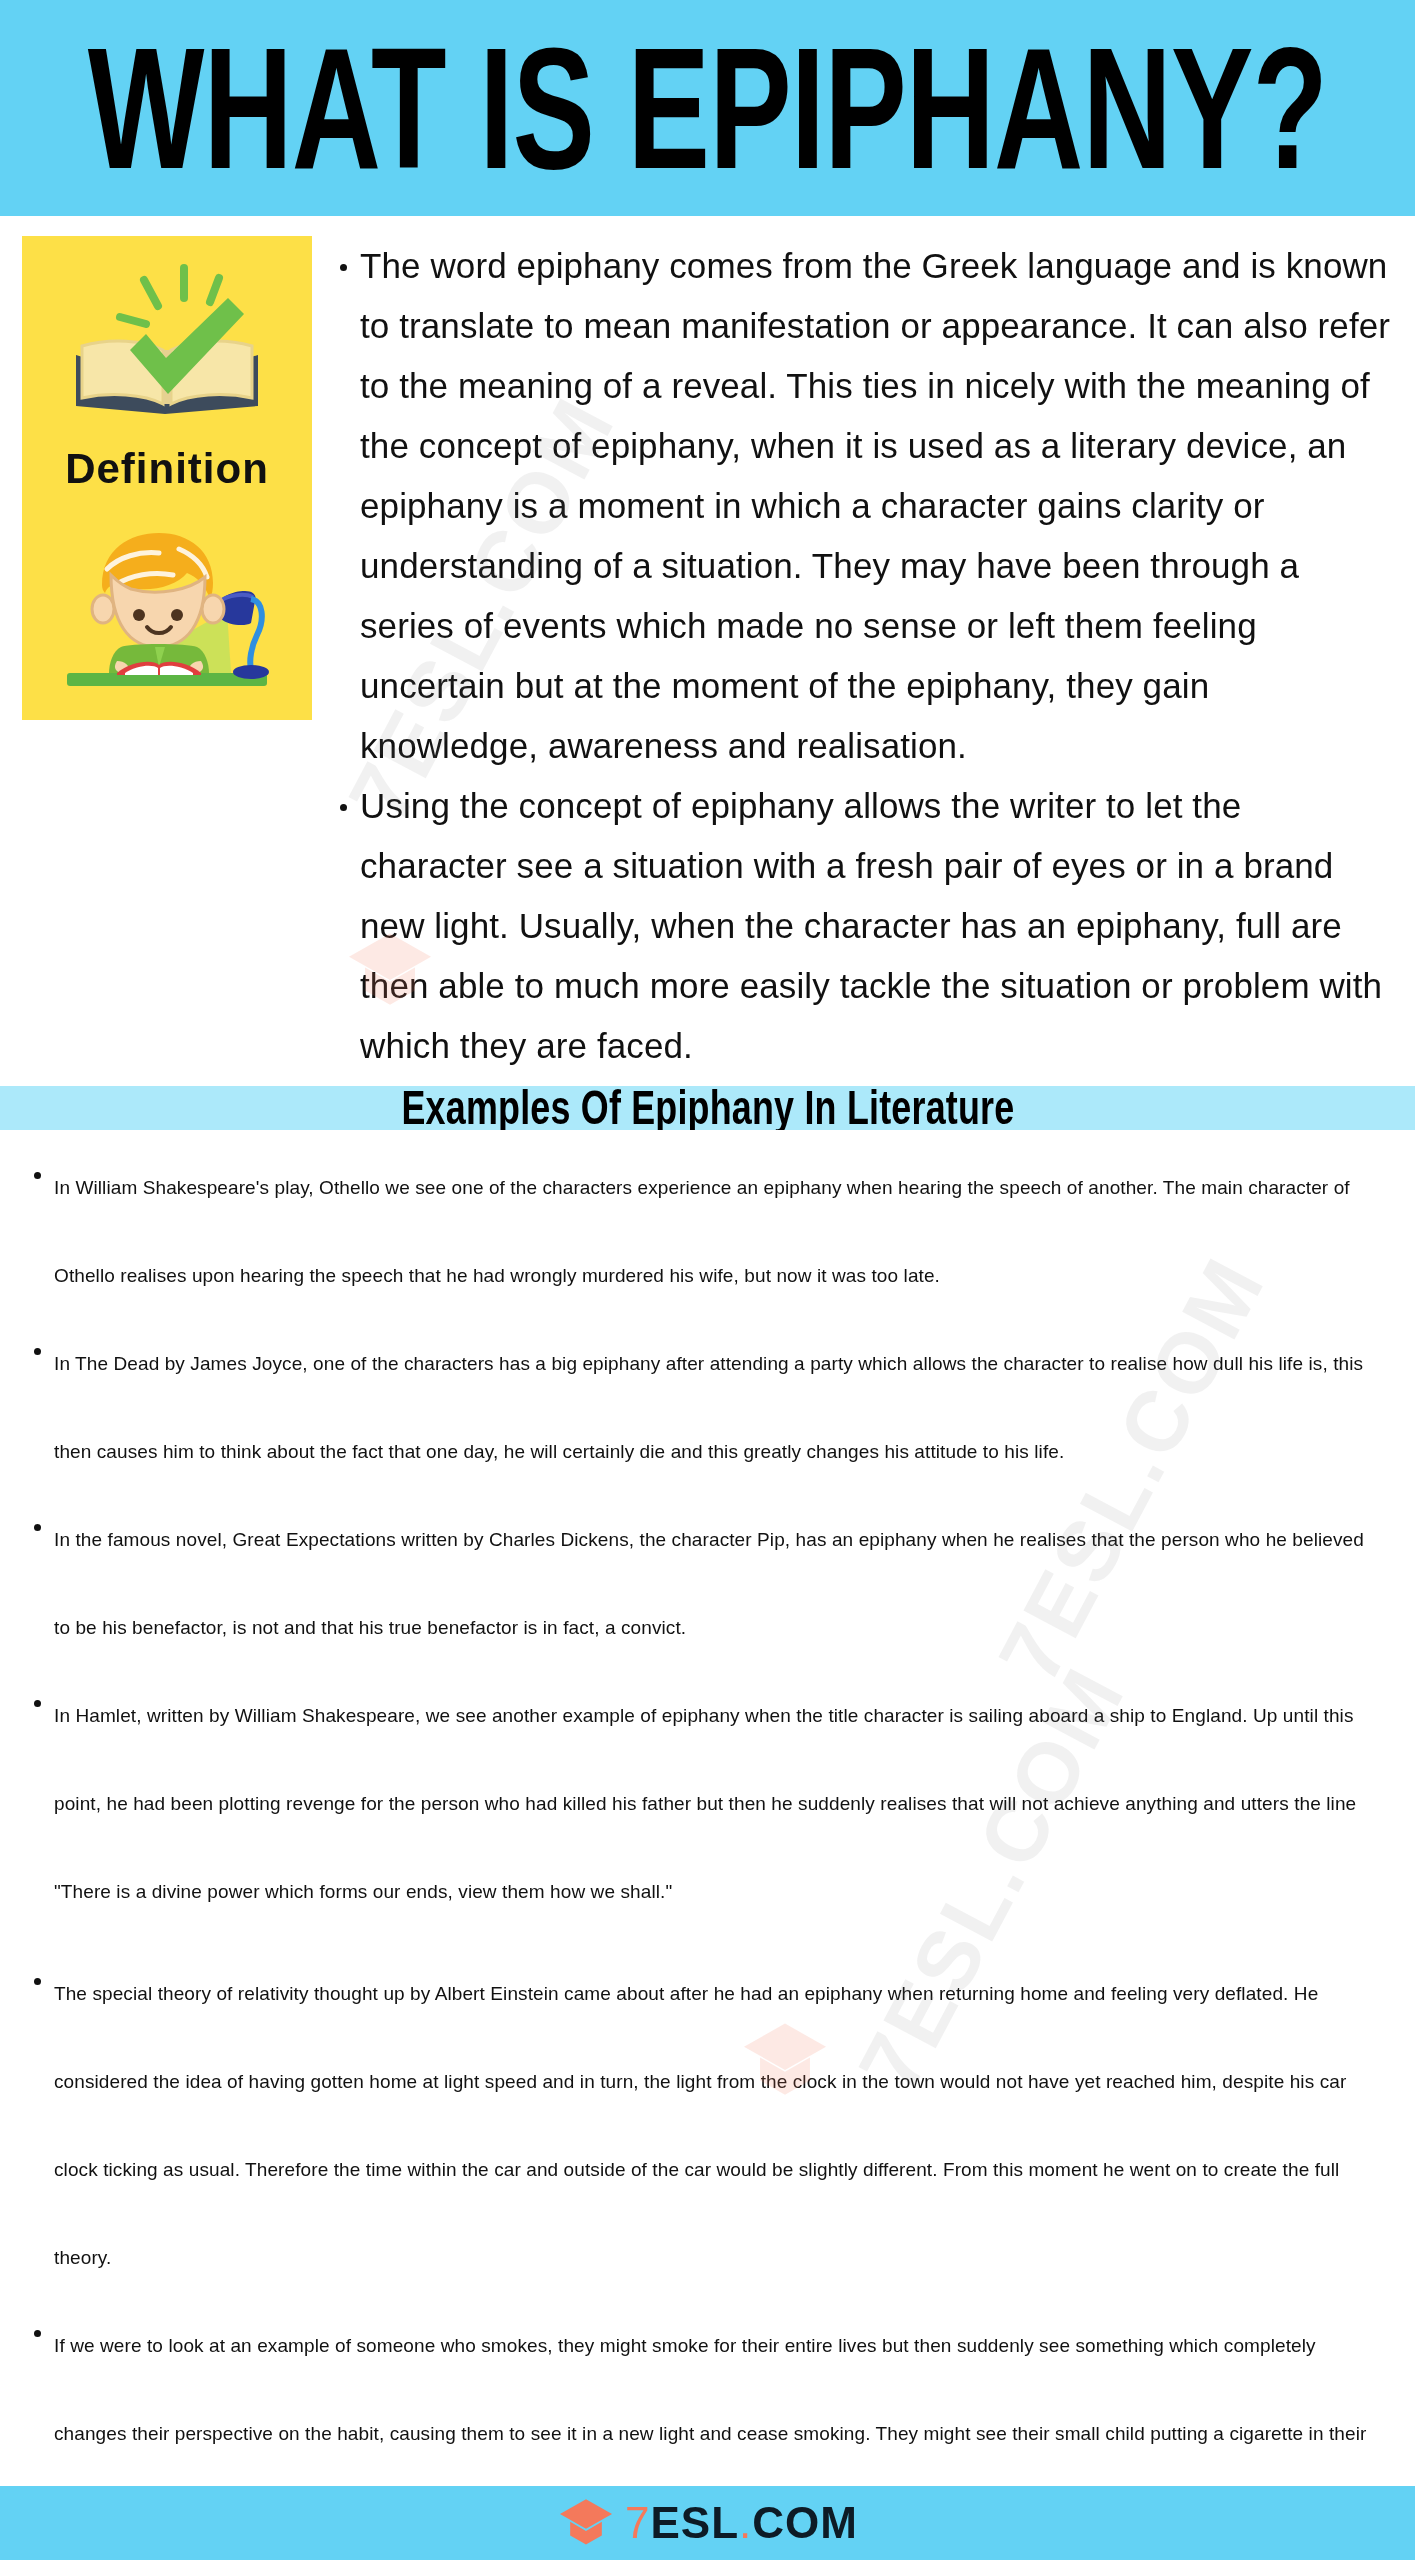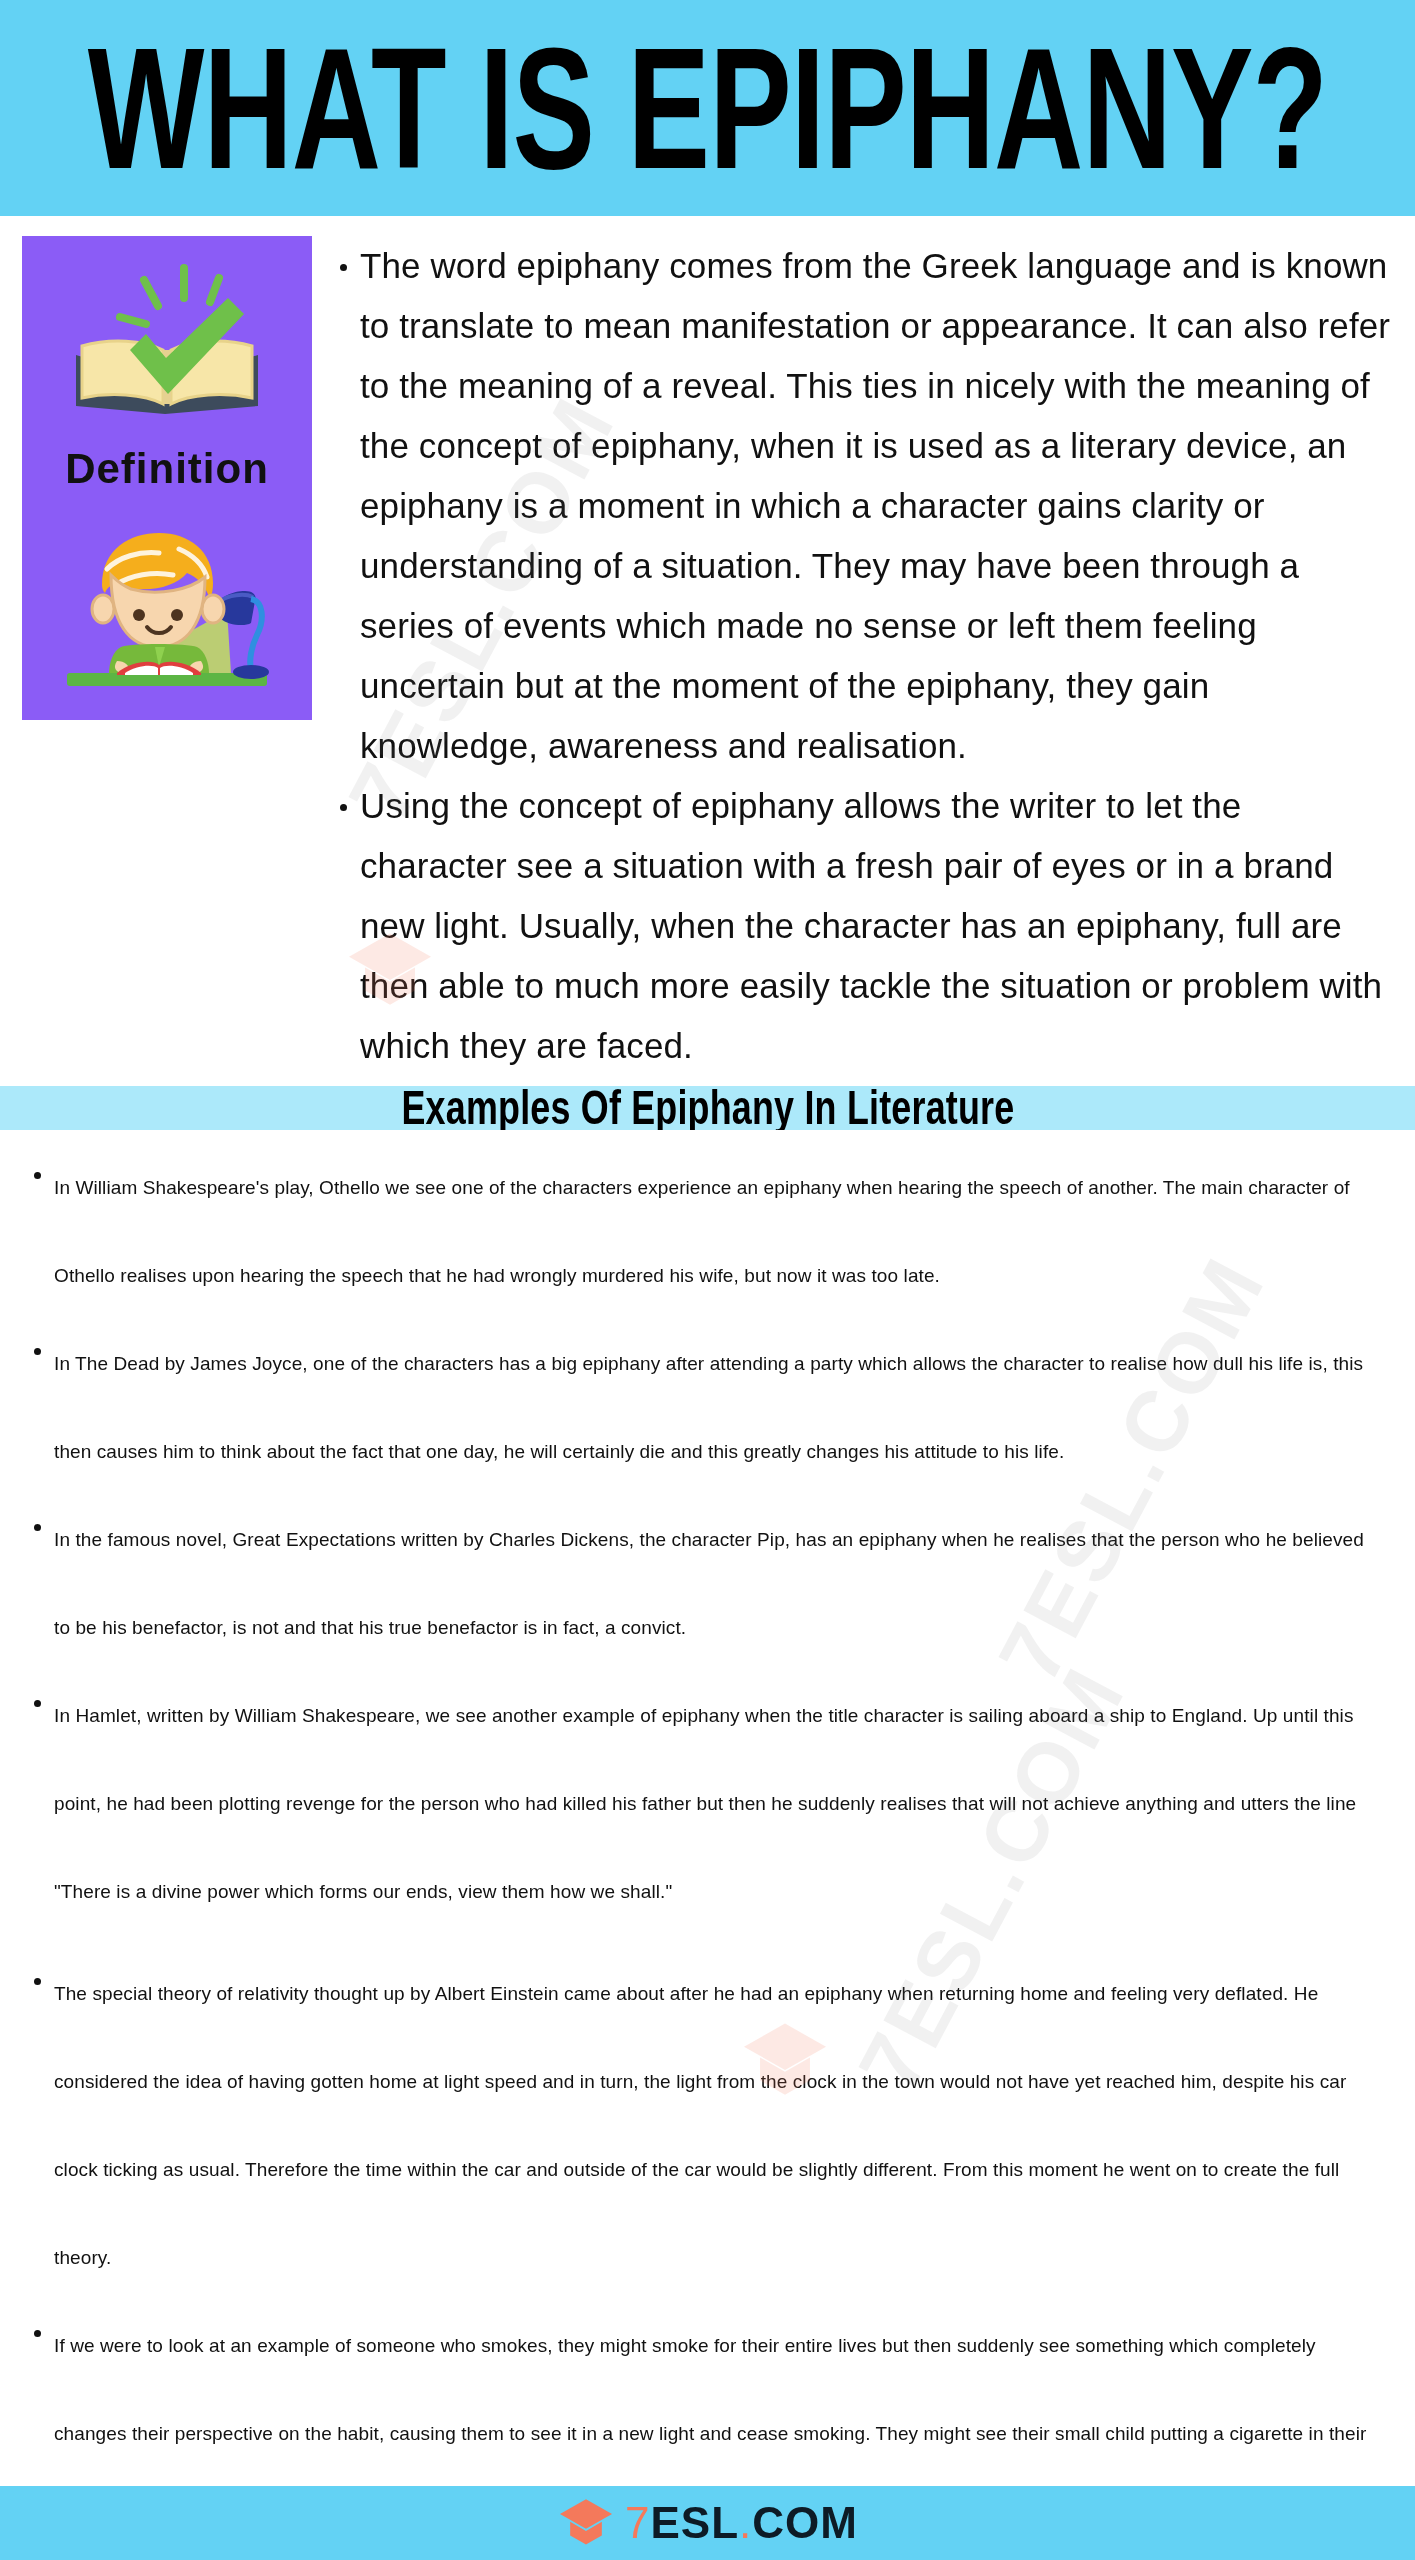--- a/index.html
+++ b/index.html
@@ -41,21 +41,21 @@
   
   .def-row {
     display: flex;
     align-items: flex-start;
     padding: 20px 0 0 0;
     background: #ffffff;
   }
   .def-panel {
     width: 290px;
     margin-left: 22px;
-    background: #8b5cf6;
+    background: #fde047;
     padding: 18px 10px 22px 10px;
     display: flex;
     flex-direction: column;
     align-items: center;
     flex: none;
   }
   .def-icon-book { width: 210px; height: 165px; display:block; }
   .def-label {
     font-family: "Liberation Sans", sans-serif;
     font-weight: bold;

